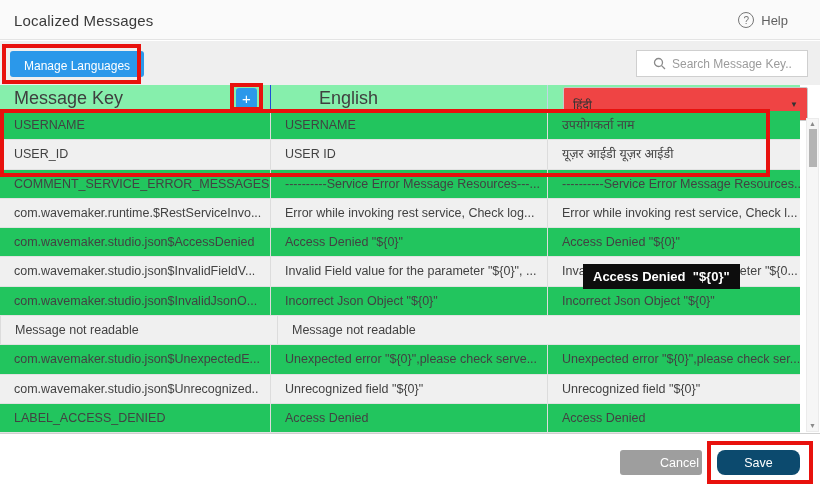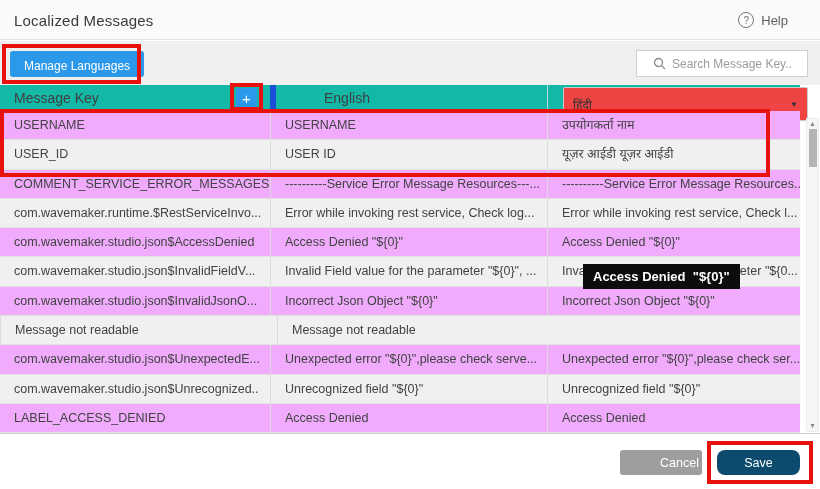--- a/index.html
+++ b/index.html
@@ -24,37 +24,37 @@
     font-family:inherit; cursor:pointer; }
   .searchbox { position:absolute; left:636px; top:9px; width:172px; height:27px;
     background:#fff; border:1px solid #cfcfcf; border-radius:0; display:flex;
     align-items:center; padding:0 16px; gap:6px; }
   .searchbox input { border:none; outline:none; flex:1; font-size:12px; color:#444;
     font-family:inherit; background:transparent; min-width:0; }
   .searchbox input::placeholder { color:#9b9b9b; }
 
   
   .thead { position:absolute; left:0; top:85px; width:800px; height:26px;
-    background:#14b8a6; display:flex; font-size:14px; color:#3f3f3f; }
+    background:#86efac; display:flex; font-size:18px; color:#3f3f3f; }
   .th { line-height:26px; padding:0 14px; white-space:nowrap; overflow:hidden; position:relative; }
   .th-key { width:270px; }
-  .th-en  { width:277px; border-left:6px solid #1d4ed8;padding-left:48px; }
+  .th-en  { width:277px; border-left:1px solid #1d4ed8;padding-left:48px; }
   .th-lang{ width:253px; border-left:1px solid #c2d6e4; }
   .btn-plus { position:absolute; left:236px; top:88px; width:21px; height:21px;
     background:#2b98ea; color:#fff; border:none; border-radius:3px; font-size:15px;
     line-height:19px; text-align:center; cursor:pointer; font-family:inherit; }
   .lang-select { position:absolute; left:563px; top:87px; width:245px; height:23px;
     background:#ef4444; border:1px solid #c9c9c9; border-radius:2px; display:flex;
     align-items:center; padding:16px 9px; font-size:12px; color:#333; cursor:pointer; }
   .lang-select .caret { margin-left:auto; font-size:8px; color:#333; }
 
   
   .tbody { position:absolute; left:0; top:111px; width:800px; height:322px; overflow:hidden; }
   .trow { height:29.3px; display:flex; font-size:12.5px; color:#424242;
-    border-bottom:1px solid #e2e2e2; background:#f0abfc; }
+    border-bottom:1px solid #e2e2e2; background:#22c55e; }
   .trow:nth-child(even) { background:#f0f0f0; }
   .td { line-height:28.3px; padding:0 14px; white-space:nowrap; overflow:hidden; }
   .td-key { width:270px; }
   .td-en  { width:277px; border-left:1px solid #dcdcdc; }
   .td-lang{ width:253px; border-left:1px solid #dcdcdc; }
   .table-bottom-line { position:absolute; left:0; top:433px; width:820px; height:1px; background:#cfcfcf; }
 
   
   .vscroll { position:absolute; left:806px; top:118px; width:13px; height:314px;
     background:#f6f6f6; border:1px solid #ebebeb; }

